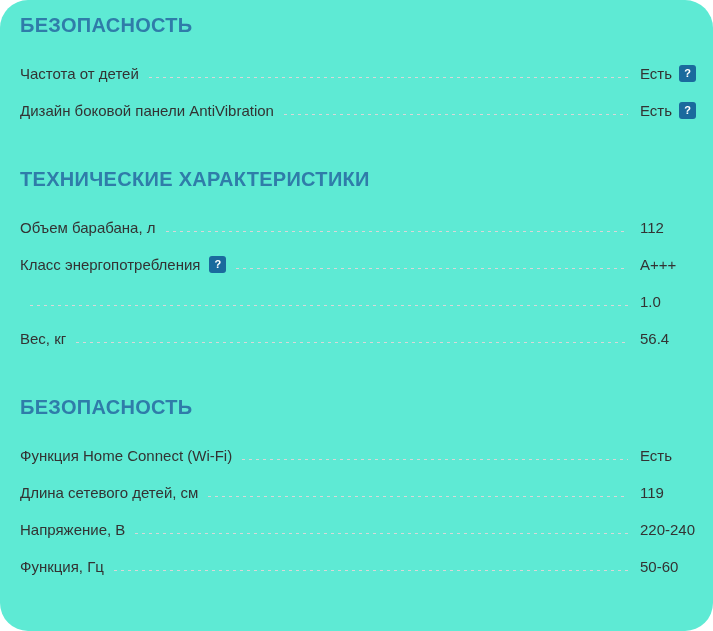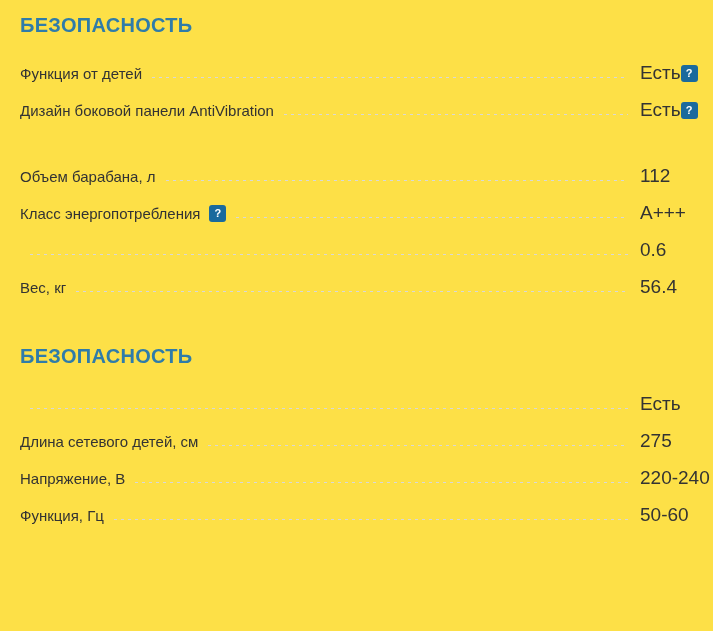--- a/index.html
+++ b/index.html
@@ -14,21 +14,22 @@
     margin: 0;
     padding: 0;
     background: #ffffff;
     font-family: "Liberation Sans", sans-serif;
   }
   .page {
     width: 713px;
     height: 631px;
     padding: 14px 17px 0 20px;
     overflow: hidden;
-    background: #fde047;
+    background: #5eead4;
+    border-radius: 28px;
   }
   section.spec-section { margin: 0; }
   section.spec-section + section.spec-section { margin-top: 50px; }
   .section-title {
     margin: 0 0 28px 0;
     font-size: 20px;
     line-height: 23px;
     font-weight: bold;
     letter-spacing: 0.3px;
     color: var(--header-blue);
@@ -58,21 +59,21 @@
       transparent 3px 7px
     );
   }
   .value-wrap {
     width: 56px;
     flex-shrink: 0;
     display: flex;
     align-items: center;
   }
   .value {
-    font-size: 19px;
+    font-size: 15px;
     color: var(--text);
     white-space: nowrap;
   }
   .help {
     width: 17px;
     height: 17px;
     border-radius: 3px;
     background: var(--help-bg);
     color: var(--help-fg);
     font-size: 11px;
@@ -89,21 +90,21 @@
   .value-help { margin-left: auto; }
 </style>
 </head>
 <body>
 
 <main class="page">
   <section class="spec-section">
     <h2 class="section-title">БЕЗОПАСНОСТЬ</h2>
     <div class="rows">
   <div class="row">
-    <span class="label">Функция от детей</span>
+    <span class="label">Частота от детей</span>
 
     <span class="leader"></span>
     <span class="value-wrap">
       <span class="value">Есть</span>
       <span class="help value-help">?</span>
     </span>
   </div>
 
   <div class="row">
     <span class="label">Дизайн боковой панели AntiVibration</span>
@@ -111,20 +112,21 @@
     <span class="leader"></span>
     <span class="value-wrap">
       <span class="value">Есть</span>
       <span class="help value-help">?</span>
     </span>
   </div>
 </div>
   </section>
 
   <section class="spec-section">
+    <h2 class="section-title">ТЕХНИЧЕСКИЕ ХАРАКТЕРИСТИКИ</h2>
     <div class="rows">
   <div class="row">
     <span class="label">Объем барабана, л</span>
 
     <span class="leader"></span>
     <span class="value-wrap">
       <span class="value">112</span>
 
     </span>
   </div>
@@ -136,21 +138,21 @@
     <span class="value-wrap">
       <span class="value">A+++</span>
 
     </span>
   </div>
 
   <div class="row">
 
     <span class="leader"></span>
     <span class="value-wrap">
-      <span class="value">0.6</span>
+      <span class="value">1.0</span>
 
     </span>
   </div>
 
 
   <div class="row">
     <span class="label">Вес, кг</span>
 
     <span class="leader"></span>
     <span class="value-wrap">
@@ -158,34 +160,35 @@
 
     </span>
   </div>
 </div>
   </section>
 
   <section class="spec-section">
     <h2 class="section-title">БЕЗОПАСНОСТЬ</h2>
     <div class="rows">
   <div class="row">
+    <span class="label">Функция Home Connect (Wi-Fi)</span>
 
     <span class="leader"></span>
     <span class="value-wrap">
       <span class="value">Есть</span>
 
     </span>
   </div>
 
   <div class="row">
     <span class="label">Длина сетевого детей, см</span>
 
     <span class="leader"></span>
     <span class="value-wrap">
-      <span class="value">275</span>
+      <span class="value">119</span>
 
     </span>
   </div>
 
   <div class="row">
     <span class="label">Напряжение, В</span>
 
     <span class="leader"></span>
     <span class="value-wrap">
       <span class="value">220-240</span>

